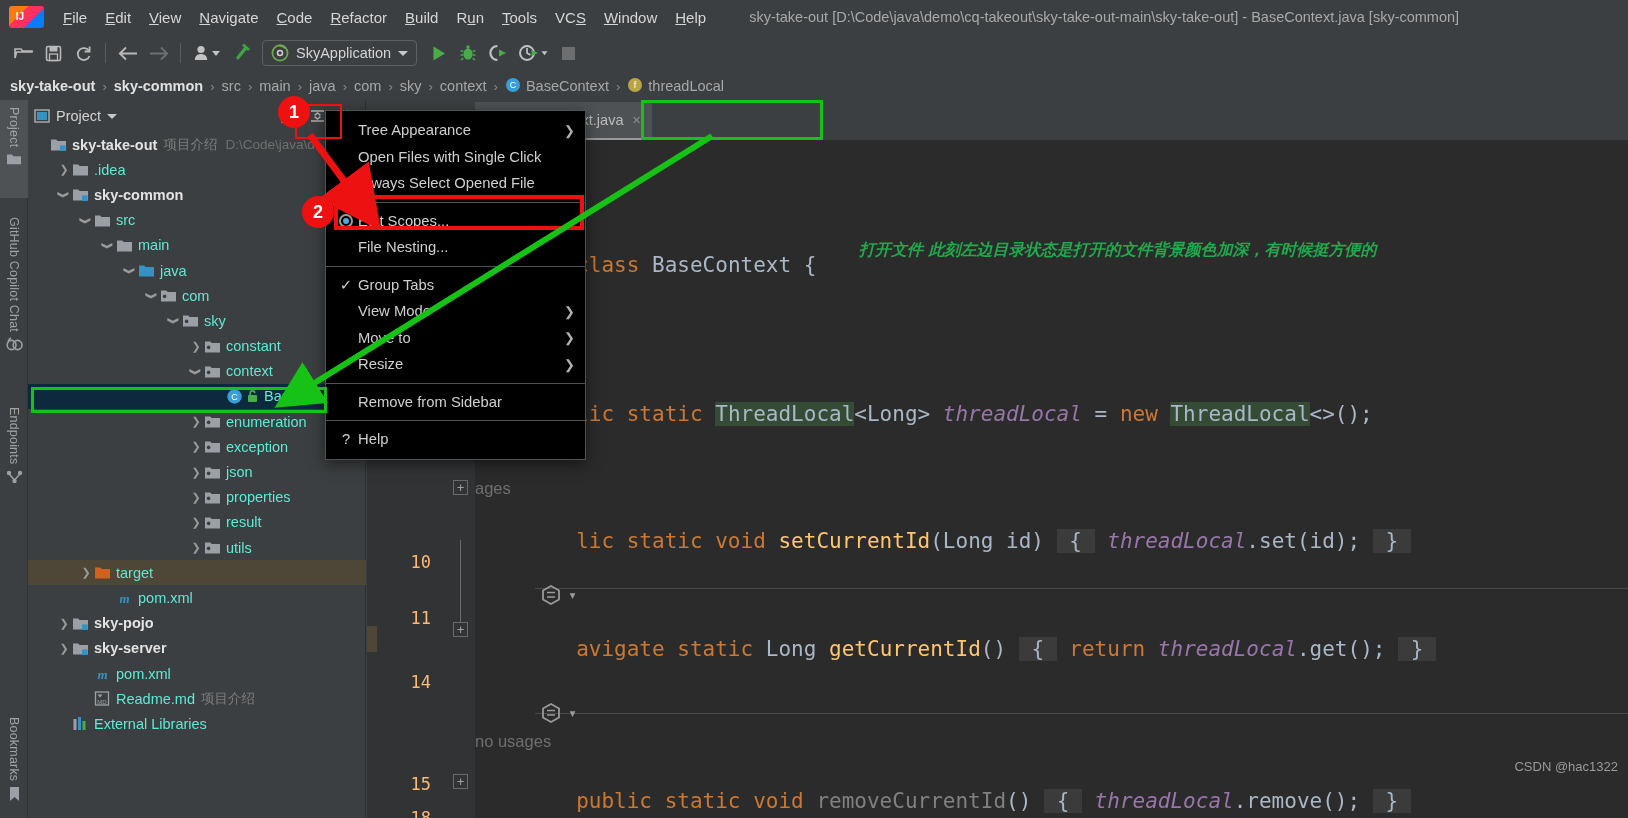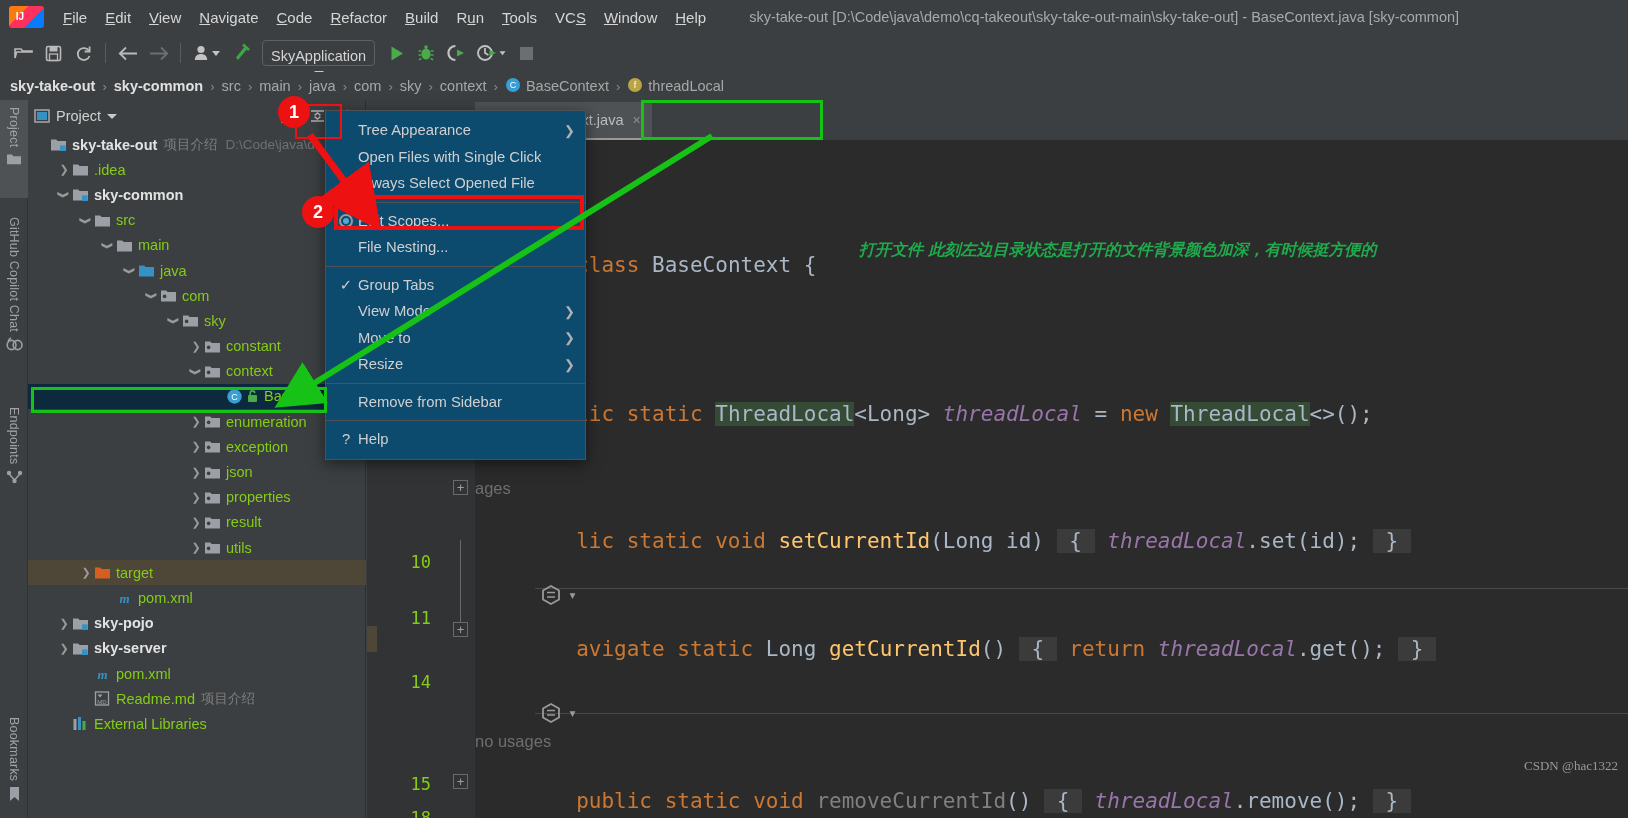--- a/index.html
+++ b/index.html
@@ -41,21 +41,21 @@
     position:absolute; left:0; top:34px; width:1628px; height:38px;
     background:#3c3f41; display:flex; align-items:center; padding-left:8px;
   }
   .tb-btn{
     width:30px;height:28px;display:flex;align-items:center;justify-content:center;
     cursor:default;border-radius:3px;
   }
   .tb-sep{ width:1px;height:20px;background:#595b5d;margin:0 7px; }
   #run-config{
     display:flex;align-items:center;height:26px;border:1px solid #5e6060;border-radius:4px;
-    padding:0 8px; margin:0 6px; gap:7px;flex-direction:column;
+    padding:0 8px; margin:0 6px; gap:7px;
   }
   #run-config .rc-label{ font-size:14.5px;color:#d4d4d4; }
   .caret-d{
     width:0;height:0;border-left:5px solid transparent;border-right:5px solid transparent;
     border-top:5.5px solid #c8c8c8;
   }
 
   
   #breadcrumb{
     position:absolute;left:0;top:72px;width:1628px;height:28px;
@@ -99,21 +99,21 @@
     font-size:14.5px;
   }
   .trow{
     height:25.2px;display:flex;align-items:center;white-space:nowrap;cursor:default;
     padding-right:4px;
   }
   .trow.sel{ background:#0d293e; }
   .trow.target-hl{ background:#4e4636; }
   .tw{ width:16px;height:16px;flex:0 0 auto;display:flex;align-items:center;justify-content:center;}
   .chev{ font-size:11px;color:#9a9a9a; }
-  .tlabel{ margin-left:5px;color:#84cc16; }
+  .tlabel{ margin-left:5px;color:#5eead4; }
   .tlabel.bold{ font-weight:bold;color:#e2e2e2; }
   .tsub{ margin-left:6px;color:#7d7d7d;font-size:13.5px; }
   .tpath{ margin-left:8px;color:#6f6f6f;font-size:13.5px; }
 
   
   .ico{ width:17px;height:16px;flex:0 0 auto;position:relative; }
 
   
   #editor-area{
     position:absolute;left:367px;top:100px;width:1261px;height:718px;background:#2b2b2b;
@@ -136,21 +136,21 @@
 
   #code{
     position:absolute;left:0;top:40px;width:1261px;height:678px;background:#2b2b2b;
     overflow:hidden;
   }
   #gutter{
     position:absolute;left:0;top:0;width:108px;height:678px;background:#313335;
   }
   #gutter .gline{
     position:absolute;right:44px;font-family:"DejaVu Sans Mono",monospace;
-    font-size:17px;color:#84cc16;text-align:right;
+    font-size:17px;color:#fdba74;text-align:right;
   }
   .fold-box{
     position:absolute;width:15px;height:15px;border:1px solid #6a6a6a;background:#313335;
     display:flex;align-items:center;justify-content:center;color:#a0a0a0;font-size:12px;
     line-height:1;font-family:"DejaVu Sans Mono",monospace;
   }
   .fold-line{ position:absolute;width:1px;background:#6a6a6a; }
 
   #codetext{
     position:absolute;left:108px;top:0;width:1153px;height:678px;
@@ -168,27 +168,27 @@
   .usages{ color:#6e6e6e;font-family:"Liberation Sans",sans-serif;font-size:16.5px; }
   .sep-line{ position:absolute;height:1px;background:#494949;left:108px;width:1153px; }
 
   
   #anno-note{
     position:absolute;font-style:italic;font-weight:bold;color:#1faa4b;font-size:16px;
     white-space:nowrap; font-family:"DejaVu Sans",sans-serif;
   }
   #watermark{
     position:absolute;right:10px;bottom:44px;color:#9a9a9a;font-size:13px;
-    font-family:Liberation Serif, serif;
+    font-family:Liberation Sans, sans-serif;
   }
 
   
   #popup{
     position:absolute;left:325px;top:110px;width:261px;
-    background:#0c4a6e;border:1px solid #4f5254;
+    background:#000000;border:1px solid #4f5254;
     box-shadow:0 4px 14px rgba(0,0,0,.5);
     padding:6px 0;z-index:40;
   }
   .mrow{
     height:26.5px;display:flex;align-items:center;padding:0 10px 0 8px;
     font-size:14.8px;color:#cfcfcf;white-space:nowrap;cursor:default;
   }
   .mcheckcol{ width:24px;flex:0 0 auto;display:flex;align-items:center;justify-content:center; }
   .mlabel{ flex:1; }
   .msub{ color:#b0b0b0;font-size:13px;margin-left:8px; }

